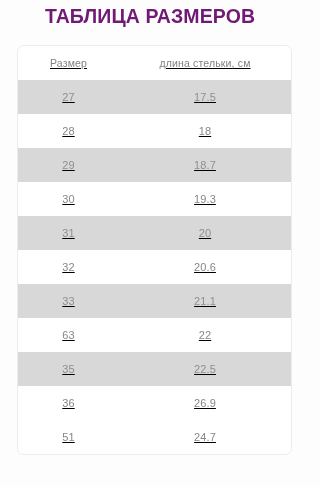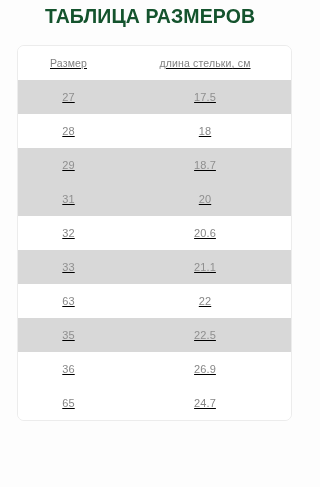--- a/index.html
+++ b/index.html
@@ -17,21 +17,21 @@
   }
   #page-title {
     position: absolute;
     left: 0;
     top: 5px;
     width: 300px;
     text-align: center;
     font-size: 19.5px;
     font-weight: bold;
     letter-spacing: 0.1px;
-    color: #14532d;
+    color: #701a75;
     line-height: 22px;
     white-space: nowrap;
   }
   #size-table-card {
     position: absolute;
     left: 17px;
     top: 45px;
     width: 275px;
     border: 1px solid #ececec;
     border-radius: 7px;
@@ -100,20 +100,24 @@
           <td>17.5</td>
         </tr>
         <tr class="row-even">
           <td>28</td>
           <td>18</td>
         </tr>
         <tr class="row-odd">
           <td>29</td>
           <td>18.7</td>
         </tr>
+        <tr class="row-even">
+          <td>30</td>
+          <td>19.3</td>
+        </tr>
         <tr class="row-odd">
           <td>31</td>
           <td>20</td>
         </tr>
         <tr class="row-even">
           <td>32</td>
           <td>20.6</td>
         </tr>
         <tr class="row-odd">
           <td>33</td>
@@ -125,18 +129,18 @@
         </tr>
         <tr class="row-odd">
           <td>35</td>
           <td>22.5</td>
         </tr>
         <tr class="row-even">
           <td>36</td>
           <td>26.9</td>
         </tr>
         <tr class="row-even">
-          <td>65</td>
+          <td>51</td>
           <td>24.7</td>
         </tr>
       </tbody>
   </table>
 </div>
 
 </body></html>

